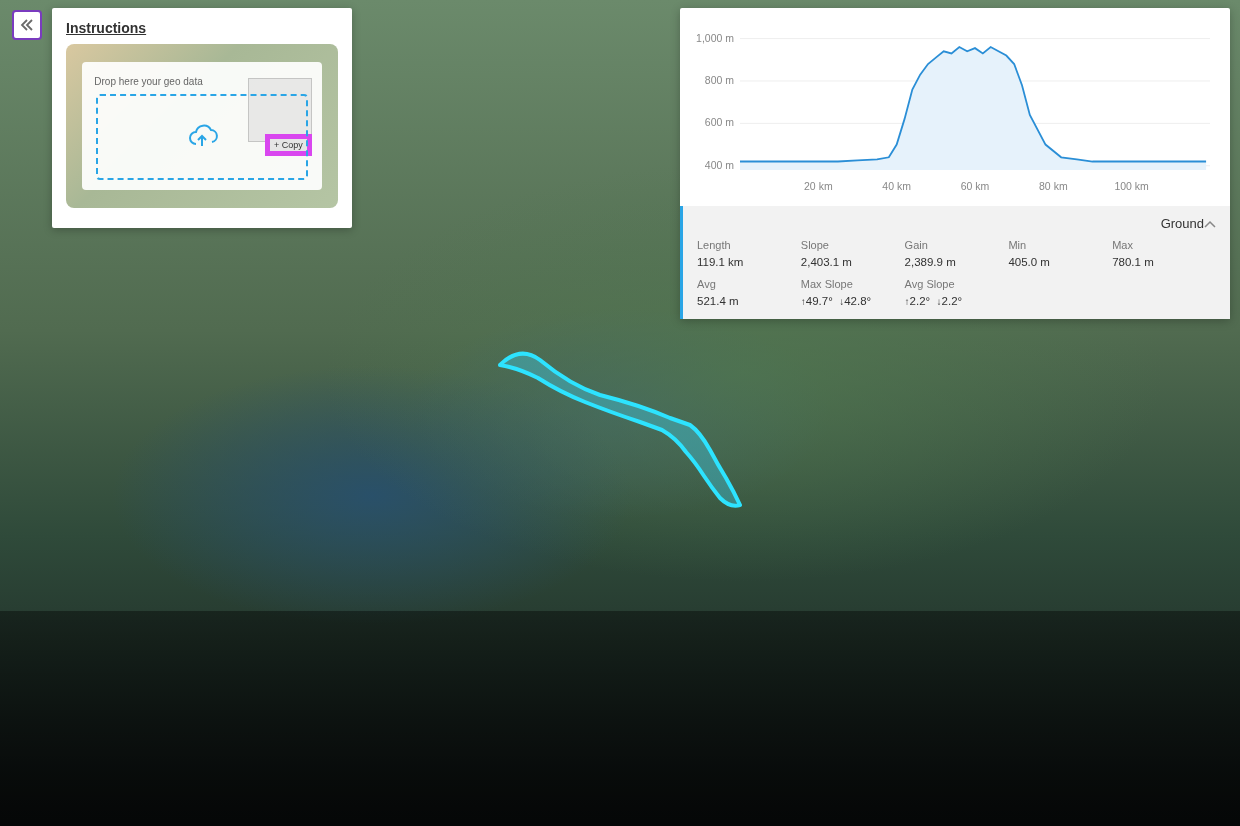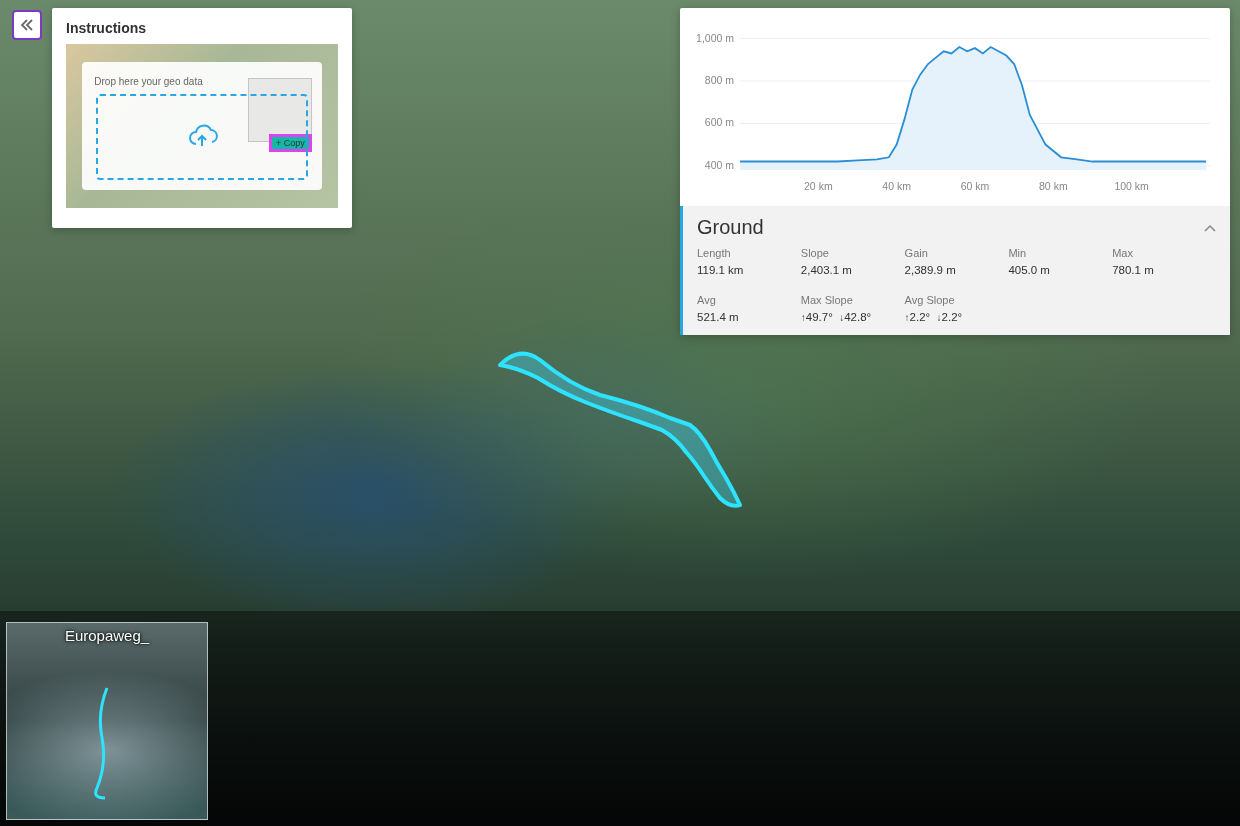--- a/index.html
+++ b/index.html
@@ -33,27 +33,27 @@
     position: absolute;
     top: 8px; left: 52px;
     width: 300px;
     background: #fff;
     padding: 12px 14px 14px;
     border-radius: 2px;
     box-shadow: 0 2px 8px rgba(0,0,0,0.25);
     font-size: 14px;
     color: #323232;
   }
-  .instructions h3 { font-size: 14px; font-weight: 600; margin-bottom: 2px; }
+  .instructions h3 { font-size: 14px; font-weight: 600; margin-bottom: 2px; text-decoration: underline; }
   .instructions p { line-height: 1.35; }
   .drop-preview {
     margin: 8px 0 6px;
     width: 100%; height: 164px;
     background: linear-gradient(135deg, #d9c8a0, #a8b896 40%, #b5c5a4);
-    border-radius: 0;
+    border-radius: 8px;
     display: flex; align-items: center; justify-content: center;
     position: relative;
   }
   .drop-inner {
     width: 88%; height: 78%;
     background: rgba(255,255,255,0.92);
     border-radius: 4px;
     padding: 10px 12px;
     position: relative;
   }
@@ -66,21 +66,21 @@
   }
   .cloud { color:#2aa5e6; }
   .copybubble {
     position:absolute; top:16px; right:10px;
     width: 64px; height: 64px;
     background: rgba(220,220,220,0.6);
     border: 1px solid rgba(0,0,0,0.15);
   }
   .copylabel {
     position:absolute; top:72px; right:10px;
-    background:#14b8a6; border:3px solid #d946ef; font-size:9px;
+    background:#e5e5e5; border:5px solid #d946ef; font-size:9px;
     padding:1px 4px;
   }
 
   
   .collapse-btn {
     position: absolute;
     top: 10px; left: 12px;
     width: 30px; height: 30px;
     background: #fff;
     border: 2px solid #7a3bbf;
@@ -107,29 +107,29 @@
   .x-tick { font-size: 10.5px; fill: #888; text-anchor: middle; }
 
   .ground-box {
     margin: 8px -10px 0;
     background: #f2f2f2;
     border-left: 3px solid #2aa5e6;
     padding: 10px 14px 12px;
     position: relative;
   }
   .ground-header {
-    display:flex; justify-content:space-between; align-items:center;
-    font-size: 20px; color: #333;
+    display:flex; justify-content:flex-end; align-items:center;
+    font-size: 13px; color: #333;
     margin-bottom: 8px;
   }
   .chev { color:#888; font-size:12px; }
   .stats-grid {
     display: grid;
     grid-template-columns: repeat(5, 1fr);
-    row-gap: 18px;
+    row-gap: 10px;
     font-size: 11.5px;
     color: #666;
   }
   .stats-grid .label { font-size: 11px; color:#777; }
   .stats-grid .val { font-weight: 400; color:#323232; font-size:11.5px; margin-top:5px; }
   .arrow { font-size:10px; display:inline-block; vertical-align:middle;}
 
   
   .thumbs {
     position:absolute; left:6px; bottom:6px;
@@ -257,19 +257,13 @@
         <div class="label">Avg Slope</div>
         <div class="val"><span class="arrow">↑</span><span>2.2°</span>&nbsp;&nbsp;<span class="arrow">↓</span><span>2.2°</span></div>
       </div>
       <div></div>
         <div></div>
     </div>
   </div>
 </div>
 
 <div class="thumbs">
-  <div class="thumb thumb-bg1">
-    <div class="title">Europaweg_</div>
-    <svg class="mini-track" style="left:50px;top:60px" width="100" height="120">
-      <path d="M50 5 Q40 30 45 55 Q50 80 40 105 Q35 115 48 115" fill="none" stroke="#2de3ff" stroke-width="3"></path>
-    </svg>
-  </div>
 </div>
 
 </body></html>

